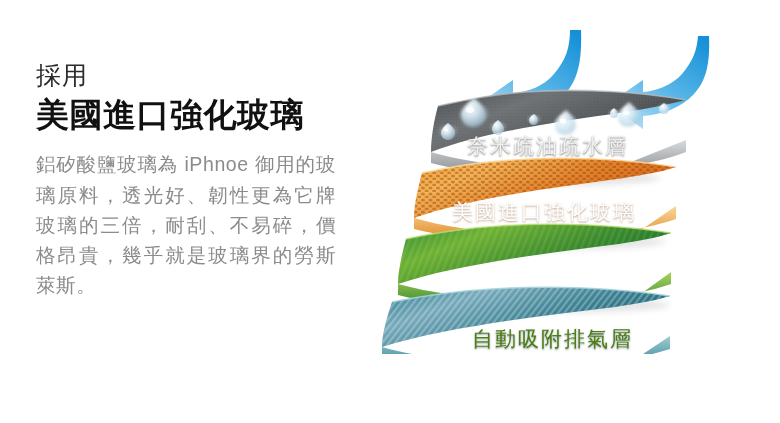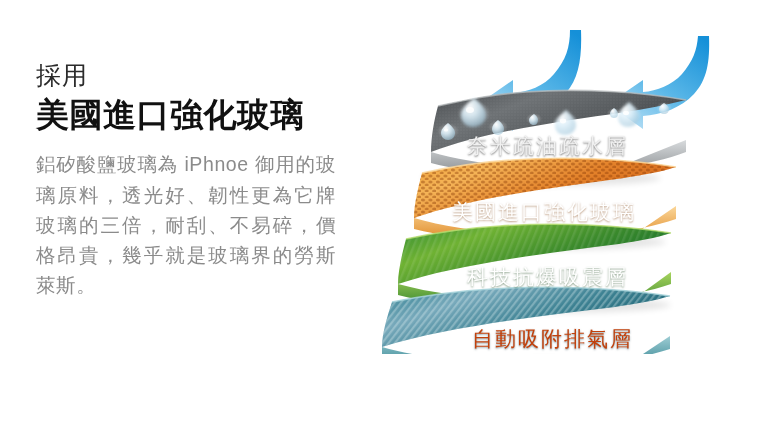--- a/index.html
+++ b/index.html
@@ -49,21 +49,21 @@
   }
   .lbl-glass{
     left:436px;top:199px;color:#ffffff;
     text-shadow:0 1px 2px rgba(120,55,0,.5);
   }
   .lbl-shock{
     left:451px;top:265px;color:#ffffff;
     text-shadow:0 1px 2px rgba(10,55,10,.5);
   }
   .lbl-air{
-    left:456px;top:326px;color:#c2410c;
+    left:456px;top:326px;color:#4d7c0f;
     text-shadow:0 1px 2px rgba(5,45,60,.5);
   }
 </style>
 </head>
 <body>
 
 <div id="stage">
 
   <div class="text-panel">
     <div class="eyebrow">採用</div>
@@ -262,17 +262,16 @@
                  C11,317 6,334 6,347 Z" fill="url(#gAirTop)"></path>
         <path d="M6,347 C70,327 158,317 239,307 C258,304 278,301 294,296
                  C242,288 174,285 116,289 C80,291 46,296 16,302
                  C11,317 6,334 6,347 Z" fill="url(#pDiagTeal)"></path>
         <path d="M16,302 C46,296 80,291 116,289 C174,285 242,288 294,296" fill="none" stroke="#a7d3da" stroke-width="1.6" opacity="0.85"></path>
       </g>
     </svg>
 
     <div class="layer-label lbl-nano" style="position:absolute;left:91px;top:132px;">奈米疏油疏水層</div>
     <div class="layer-label lbl-glass" style="position:absolute;left:76px;top:198px;">美國進口強化玻璃</div>
-    <div class="layer-label lbl-shock" style="position:absolute;left:91px;top:263px;">科技抗爆吸震層</div>
     <div class="layer-label lbl-air" style="position:absolute;left:96px;top:325px;">自動吸附排氣層</div>
   </div>
 
 </div>
 
 </body></html>

